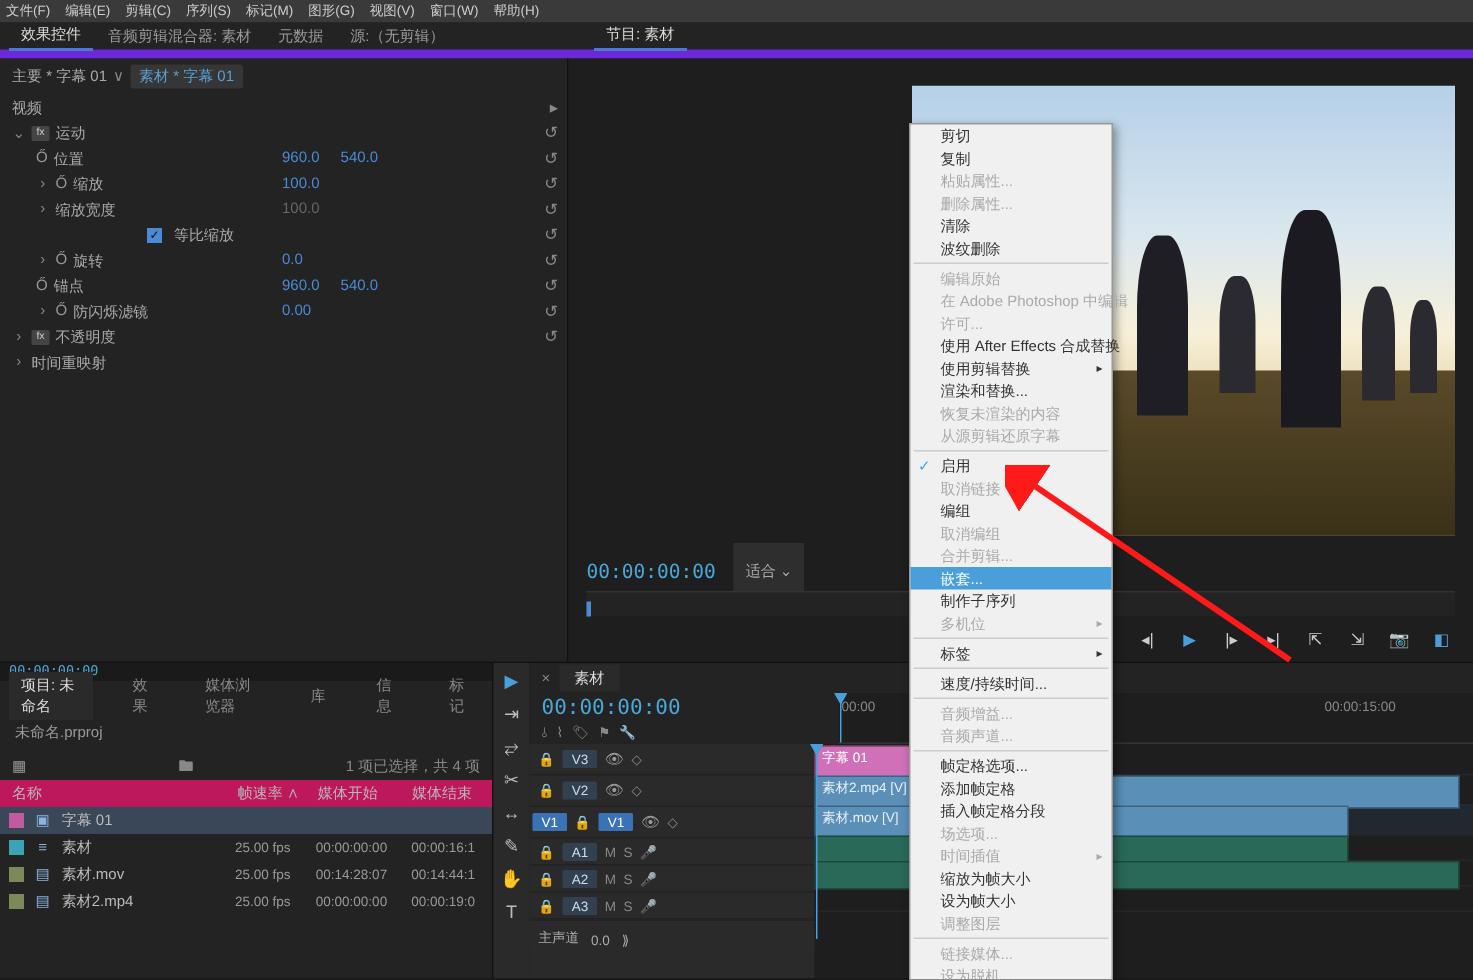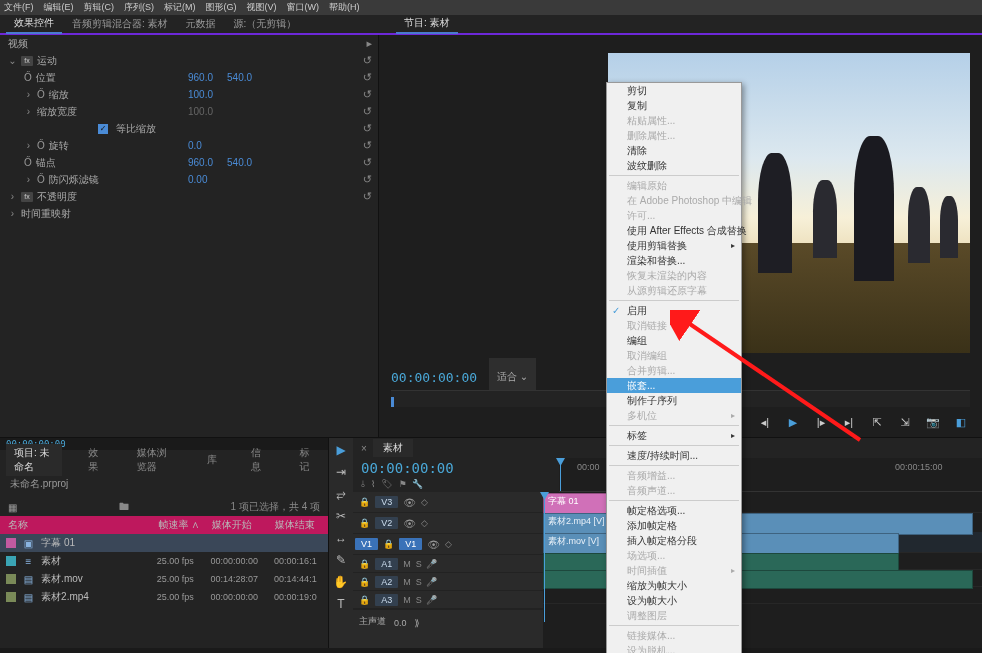--- a/index.html
+++ b/index.html
@@ -1,18 +1,18 @@
 <!DOCTYPE html>
 <html><head>
 <meta charset="utf-8">
 <style>
 body{margin:0;padding:0;background:#1a1a1a;font-family:"Microsoft YaHei",Arial,sans-serif;font-size:10px;color:#b8b8b8;overflow:hidden;width:982px;height:653px;position:relative}
 .menubar{height:15px;background:#3a3a3a;display:flex;align-items:center;padding:0 4px;gap:10px;font-size:9px;color:#ccc}
 .menubar span{cursor:default}
-.top-row{display:flex;height:18px;background:#232323;border-bottom:2px solid #6d28d9}
+.top-row{display:flex;height:18px;background:#232323;border-bottom:6px solid #6d28d9}
 .tab-group{display:flex;align-items:center;gap:2px;padding:0 6px}
 .tab{padding:2px 8px;font-size:10px;color:#999}
 .tab.active{color:#ddd;border-bottom:2px solid #4a7bd0}
 .main{display:flex;height:402px}
 .left-panel{width:378px;background:#232323;border-right:1px solid #111;display:flex;flex-direction:column}
 .ec-header{padding:4px 8px;font-size:10px;color:#aaa;display:flex;align-items:center;gap:4px}
 .dd{background:#363636;color:#5a9fd4;padding:1px 6px;border-radius:2px}
 .ec-body{flex:1;overflow:auto;padding:0 0 0 8px}
 .ec-row{display:flex;align-items:center;height:17px;font-size:10px;position:relative}
 .ec-label{width:164px;display:flex;align-items:center;gap:4px;color:#aaa}
@@ -130,20 +130,25 @@
     <div class="tab">源:（无剪辑）</div>
   </div>
   <div class="tab-group">
     <div class="tab active">节目: 素材</div>
   </div>
 </div>
 
 <div class="main">
 
   <div class="left-panel">
+    <div class="ec-header">
+      <span>主要 * 字幕 01</span>
+      <span style="color:#888">∨</span>
+      <span class="dd">素材 * 字幕 01</span>
+    </div>
     <div class="ec-body">
       <div class="ec-row">
           <span class="ec-label">视频</span>
           <span class="ec-reset">▸</span>
         </div>
       <div class="ec-row">
           <span class="ec-label">
             <span class="tw">⌄</span>
             <span class="fx">fx</span> 
             <span>运动</span>
@@ -352,22 +357,22 @@
         <div class="tl-tc">00:00:00:00</div>
         <div class="tl-opts">
           <span>⫰</span>
           <span>⌇</span>
           <span>🏷</span>
           <span>⚑</span>
           <span>🔧</span>
         </div>
       </div>
       <div class="tl-ruler">
-        <span class="ruler-tick" style="left:18px">00:00</span>
-        <span class="ruler-tick" style="left:336px">00:00:15:00</span>
+        <span class="ruler-tick" style="left:2px">00:00</span>
+        <span class="ruler-tick" style="left:324px">00:00:15:00</span>
         <div class="playhead" style="left:1px"></div>
       </div>
     </div>
     <div class="tracks">
       <div class="track-heads">
         <div class="track-head">
             <span class="th-lock">🔒</span>
             <span class="th-label">V3</span>
             <span class="th-eye">👁</span>
             <span class="th-m">◇</span>

